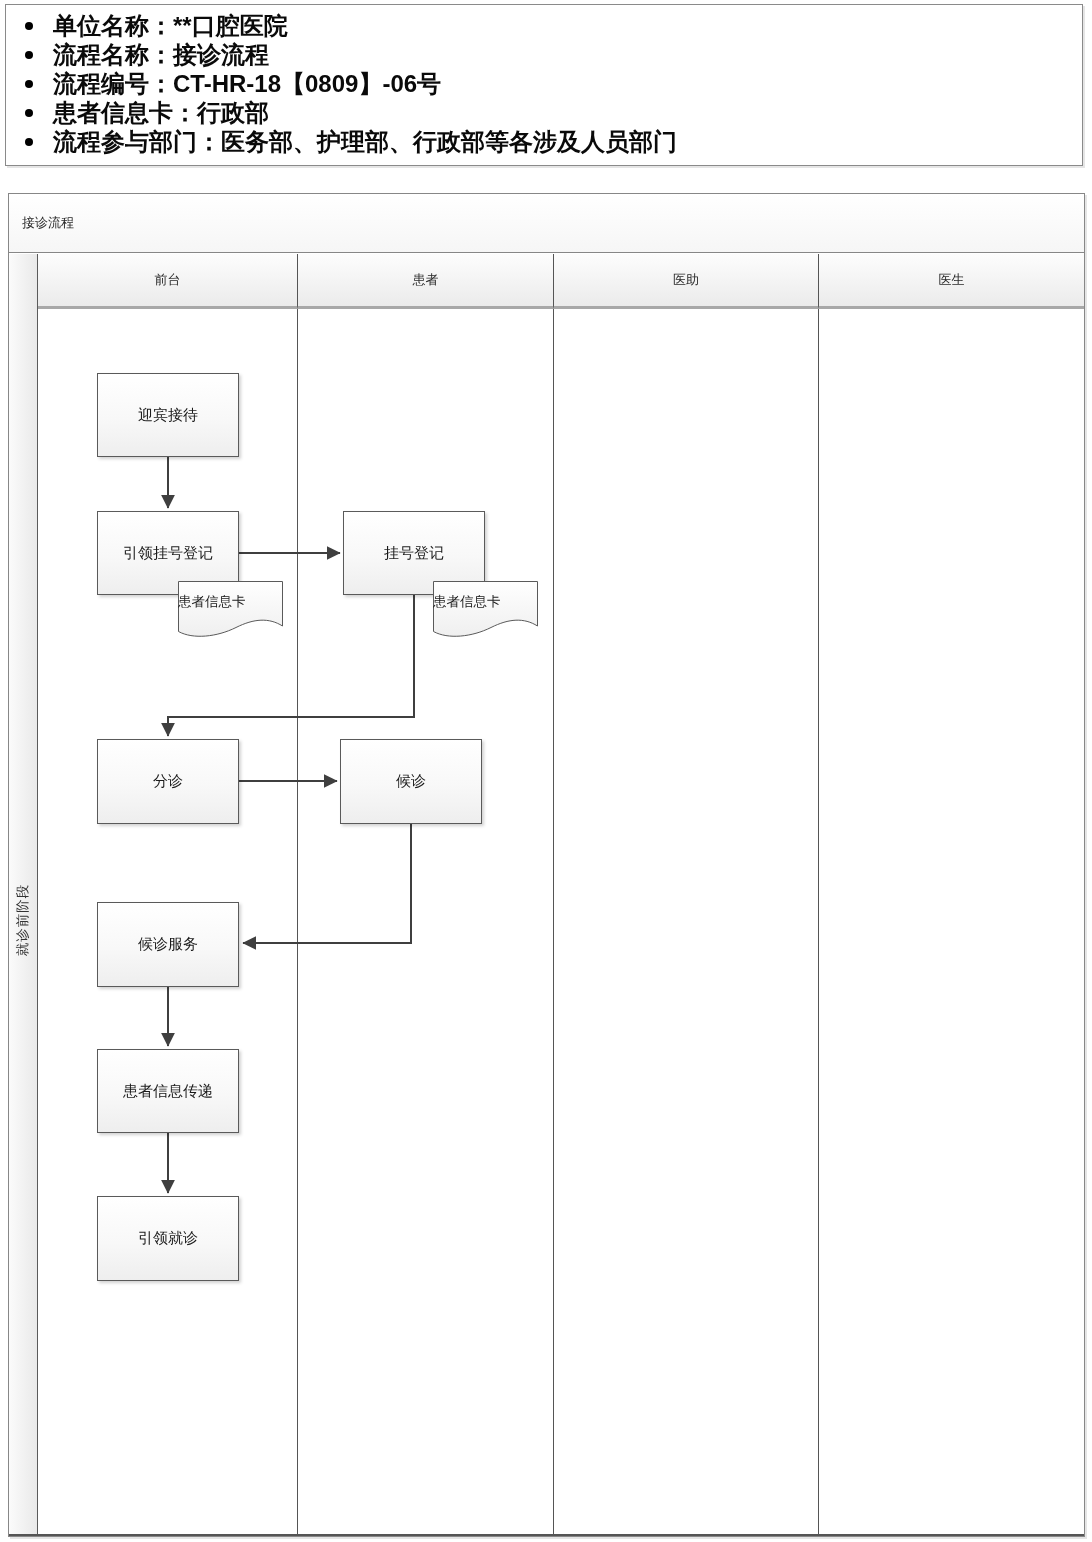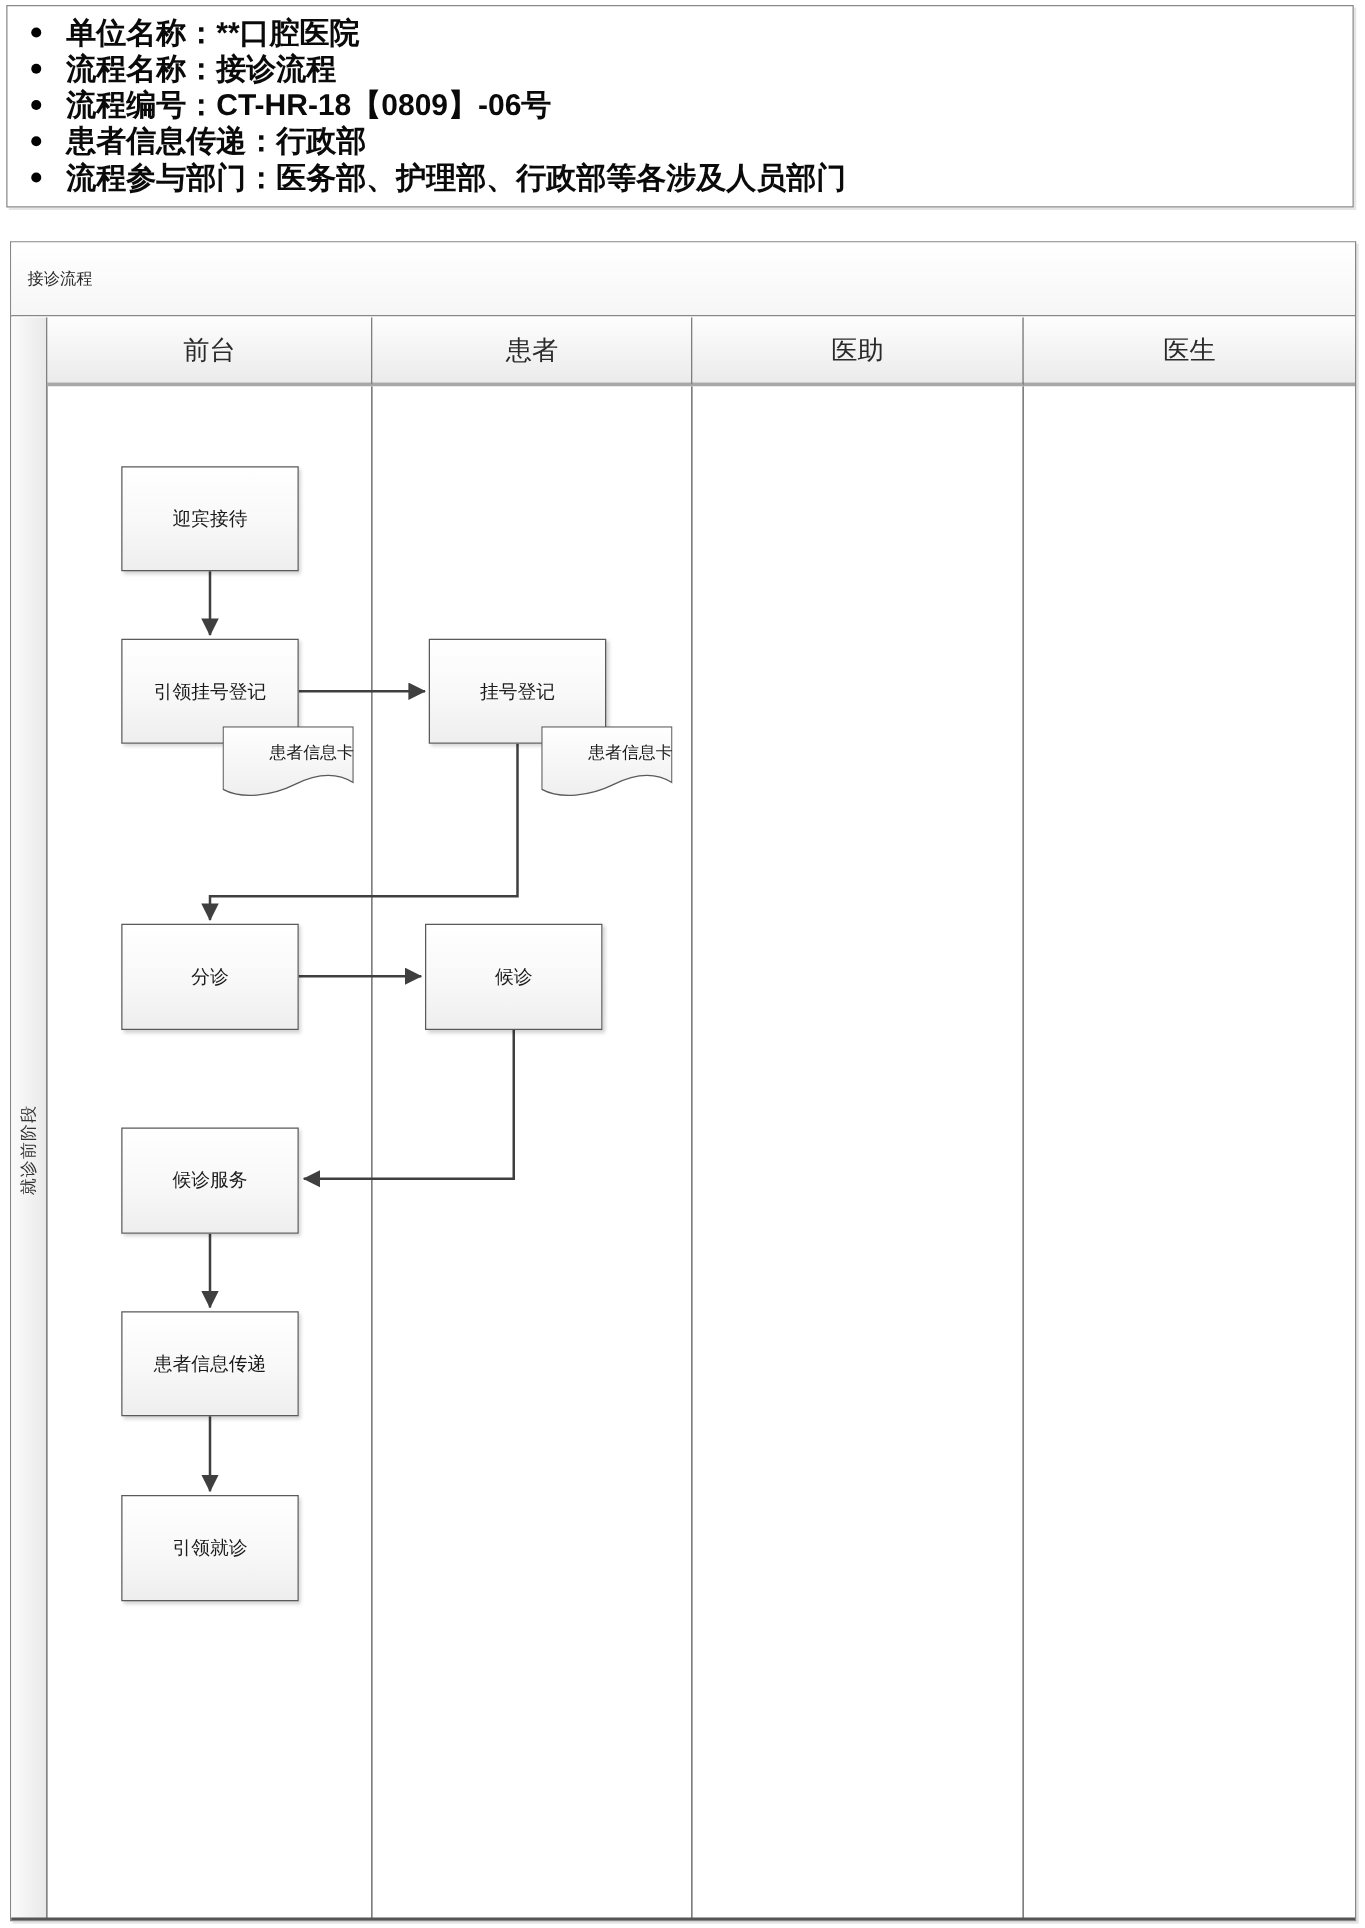--- a/index.html
+++ b/index.html
@@ -39,39 +39,39 @@
   .stage-label {
     position:absolute; left:50%; top:666px;
     transform:translate(-50%,-50%) rotate(-90deg);
     font-size:13.5px; color:#333333; white-space:nowrap; letter-spacing:1px;
   }
   .lane-header {
     position:absolute; top:60px; height:55px; box-sizing:border-box;
     background:linear-gradient(180deg,#fdfdfd 0%,#ebebeb 100%);
     border-bottom:3px solid #a8a8a8;
     display:flex; align-items:center; justify-content:center;
-    font-size:21px; color:#2a2a2a; z-index:2;
+    font-size:13px; color:#2a2a2a; z-index:2;
   }
   .lane-header.mid { border-right:1px solid #555555; }
   .lane-divider { position:absolute; top:115px; bottom:0; width:1px; background:#555555; z-index:1; }
   .bottom-line { position:absolute; left:0; right:0; bottom:0; height:2px; background:#555555; z-index:1; }
 
   .connectors { position:absolute; left:0; top:0; z-index:3; pointer-events:none; }
 
   .node {
     position:absolute; width:142px; box-sizing:border-box;
     border:1px solid #5a5a5a;
     background:linear-gradient(180deg,#ffffff 0%,#f8f8f8 55%,#eeeeee 100%);
     box-shadow:2px 2px 3px rgba(0,0,0,0.18);
     display:flex; align-items:center; justify-content:center;
     font-size:15px; color:#1a1a1a; z-index:4; text-align:center;
   }
   .doc { position:absolute; width:105px; height:62px; z-index:5; }
   .doc svg { display:block; }
-  .doc-label { position:absolute; left:0; right:0; top:12px; text-align:right; font-size:13.5px; color:#1a1a1a; }
+  .doc-label { position:absolute; left:0; right:0; top:12px; text-align:left; font-size:13.5px; color:#1a1a1a; }
 </style>
 </head>
 <body>
 
 <div class="page">
 
   <div class="info-box">
     <ul class="info-list">
       <li class="info-item">
         <span class="bullet"></span>
@@ -80,21 +80,21 @@
       <li class="info-item">
         <span class="bullet"></span>
         <span>流程名称：接诊流程</span>
       </li>
       <li class="info-item">
         <span class="bullet"></span>
         <span>流程编号：CT-HR-18【0809】-06号</span>
       </li>
       <li class="info-item">
         <span class="bullet"></span>
-        <span>患者信息传递：行政部</span>
+        <span>患者信息卡：行政部</span>
       </li>
       <li class="info-item">
         <span class="bullet"></span>
         <span>流程参与部门：医务部、护理部、行政部等各涉及人员部门</span>
       </li>
     </ul>
   </div>
 
   <div class="chart">
 

